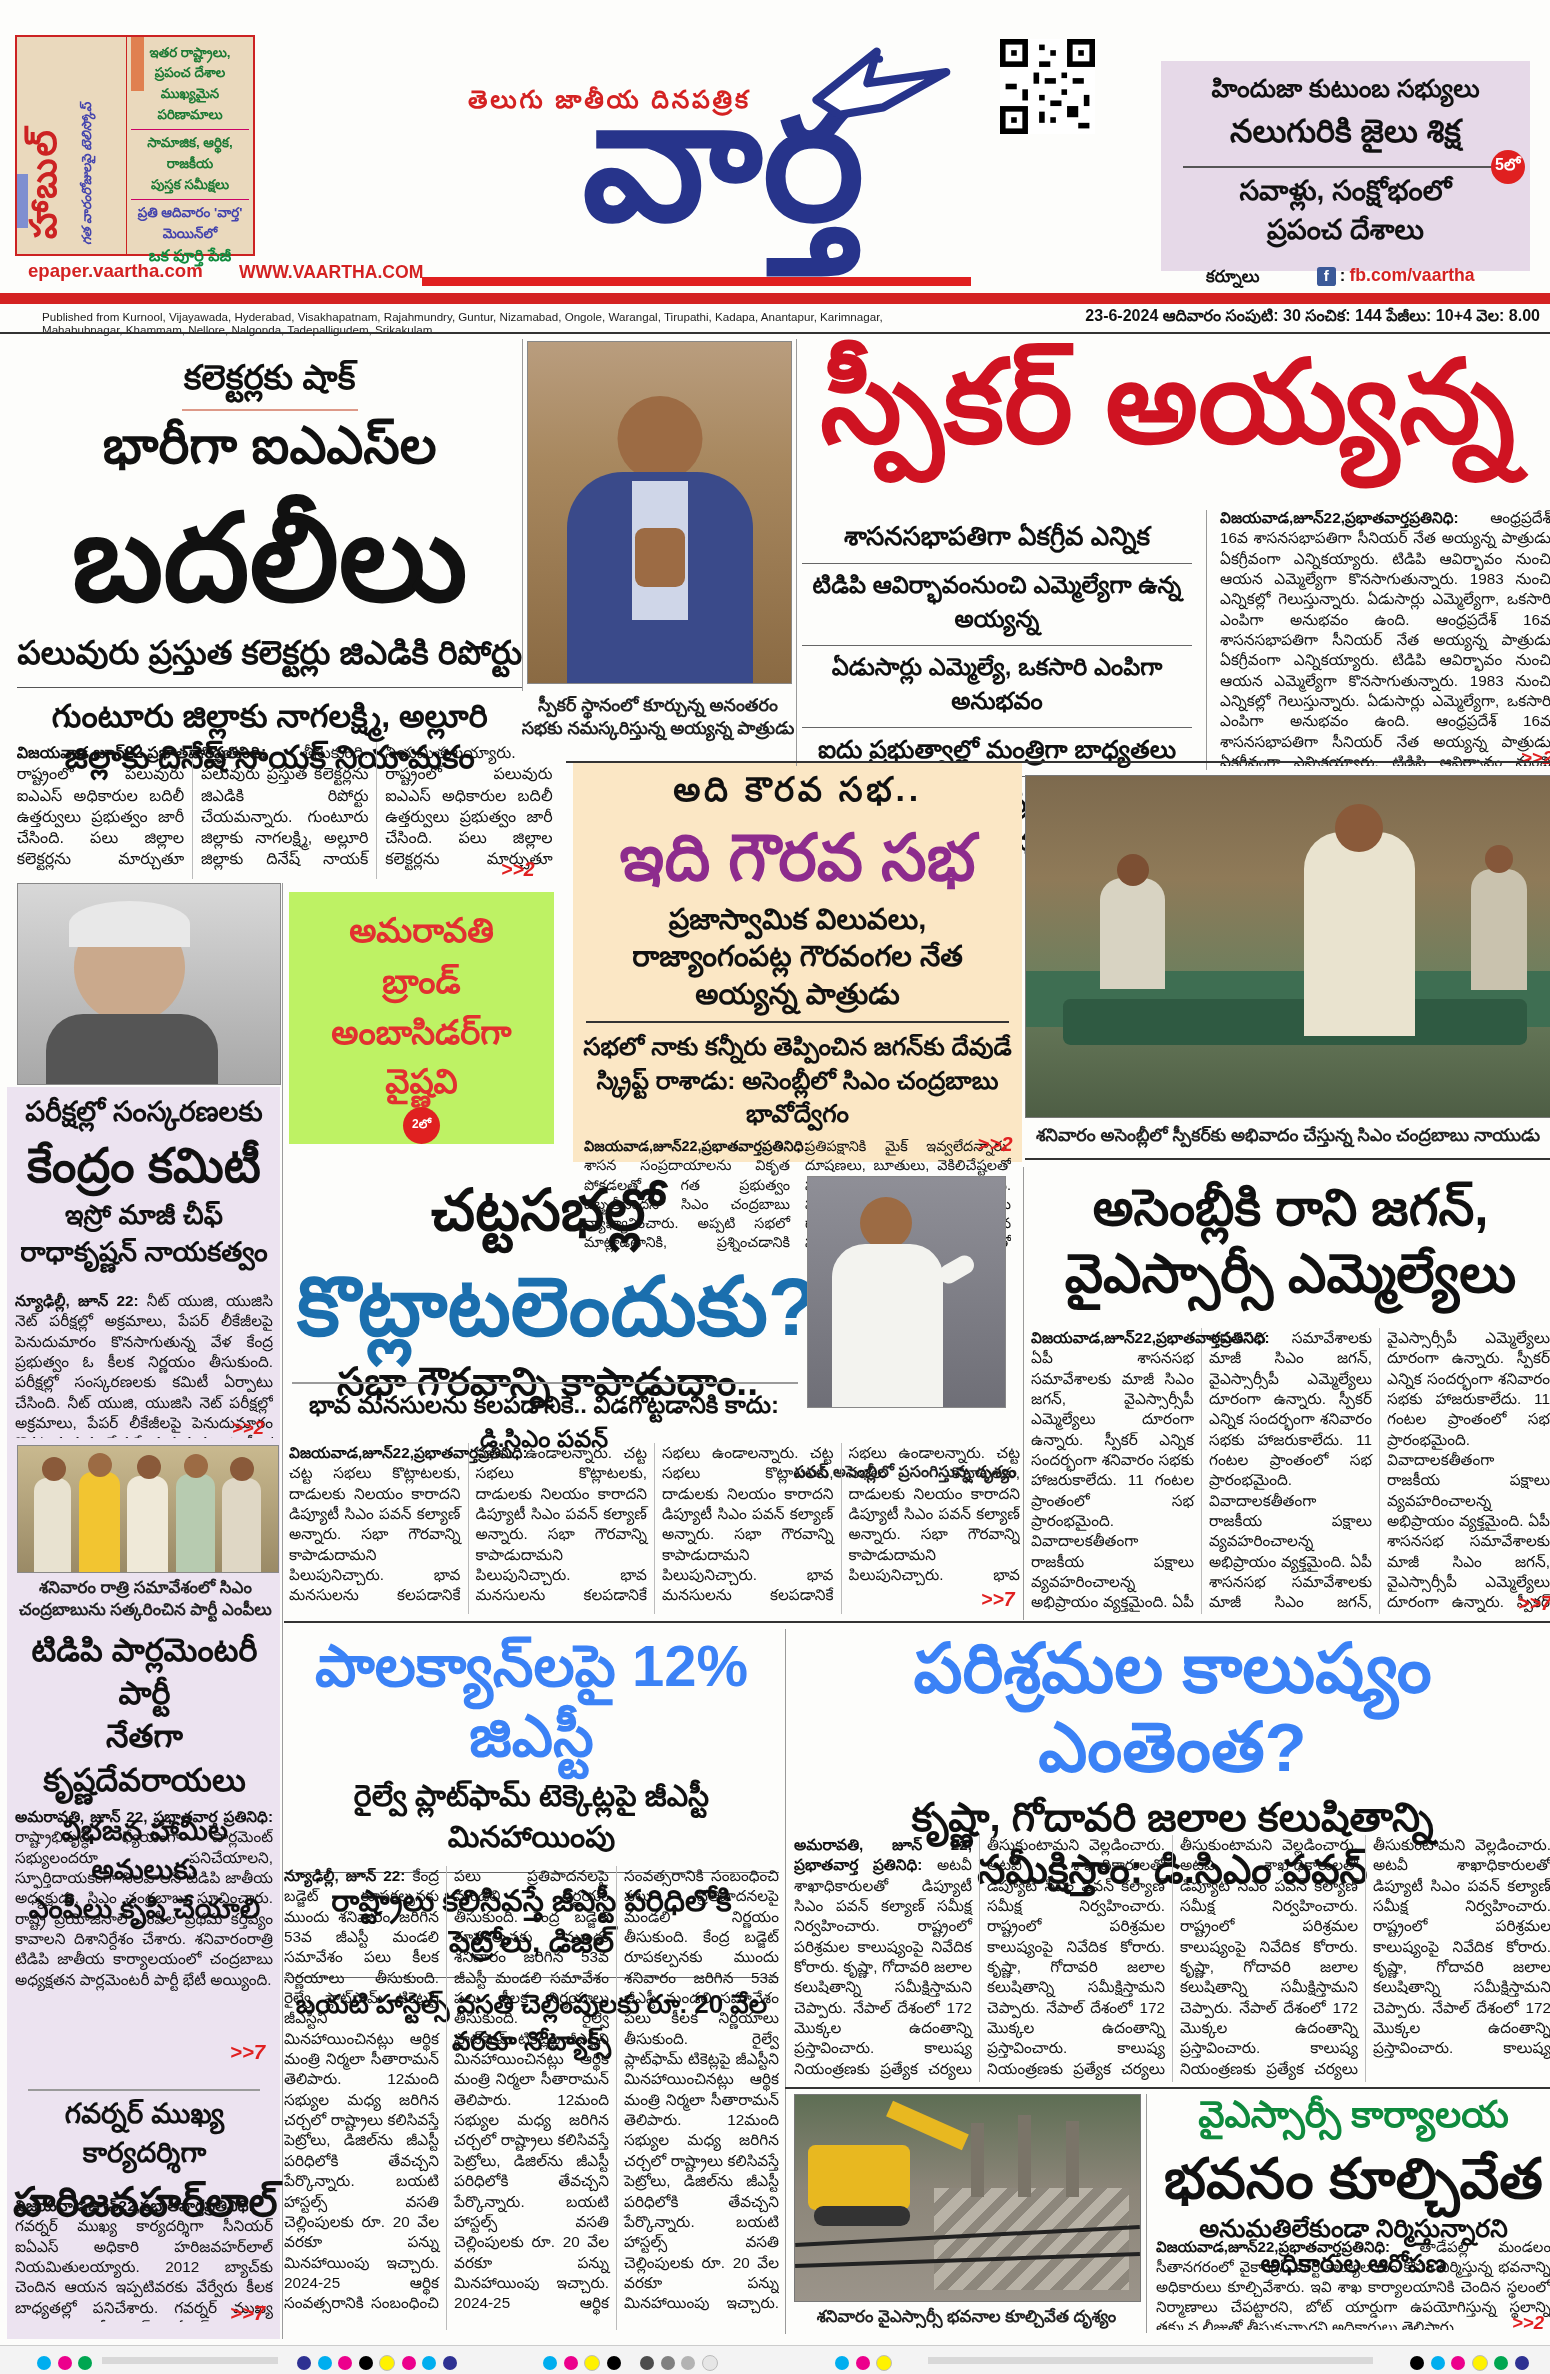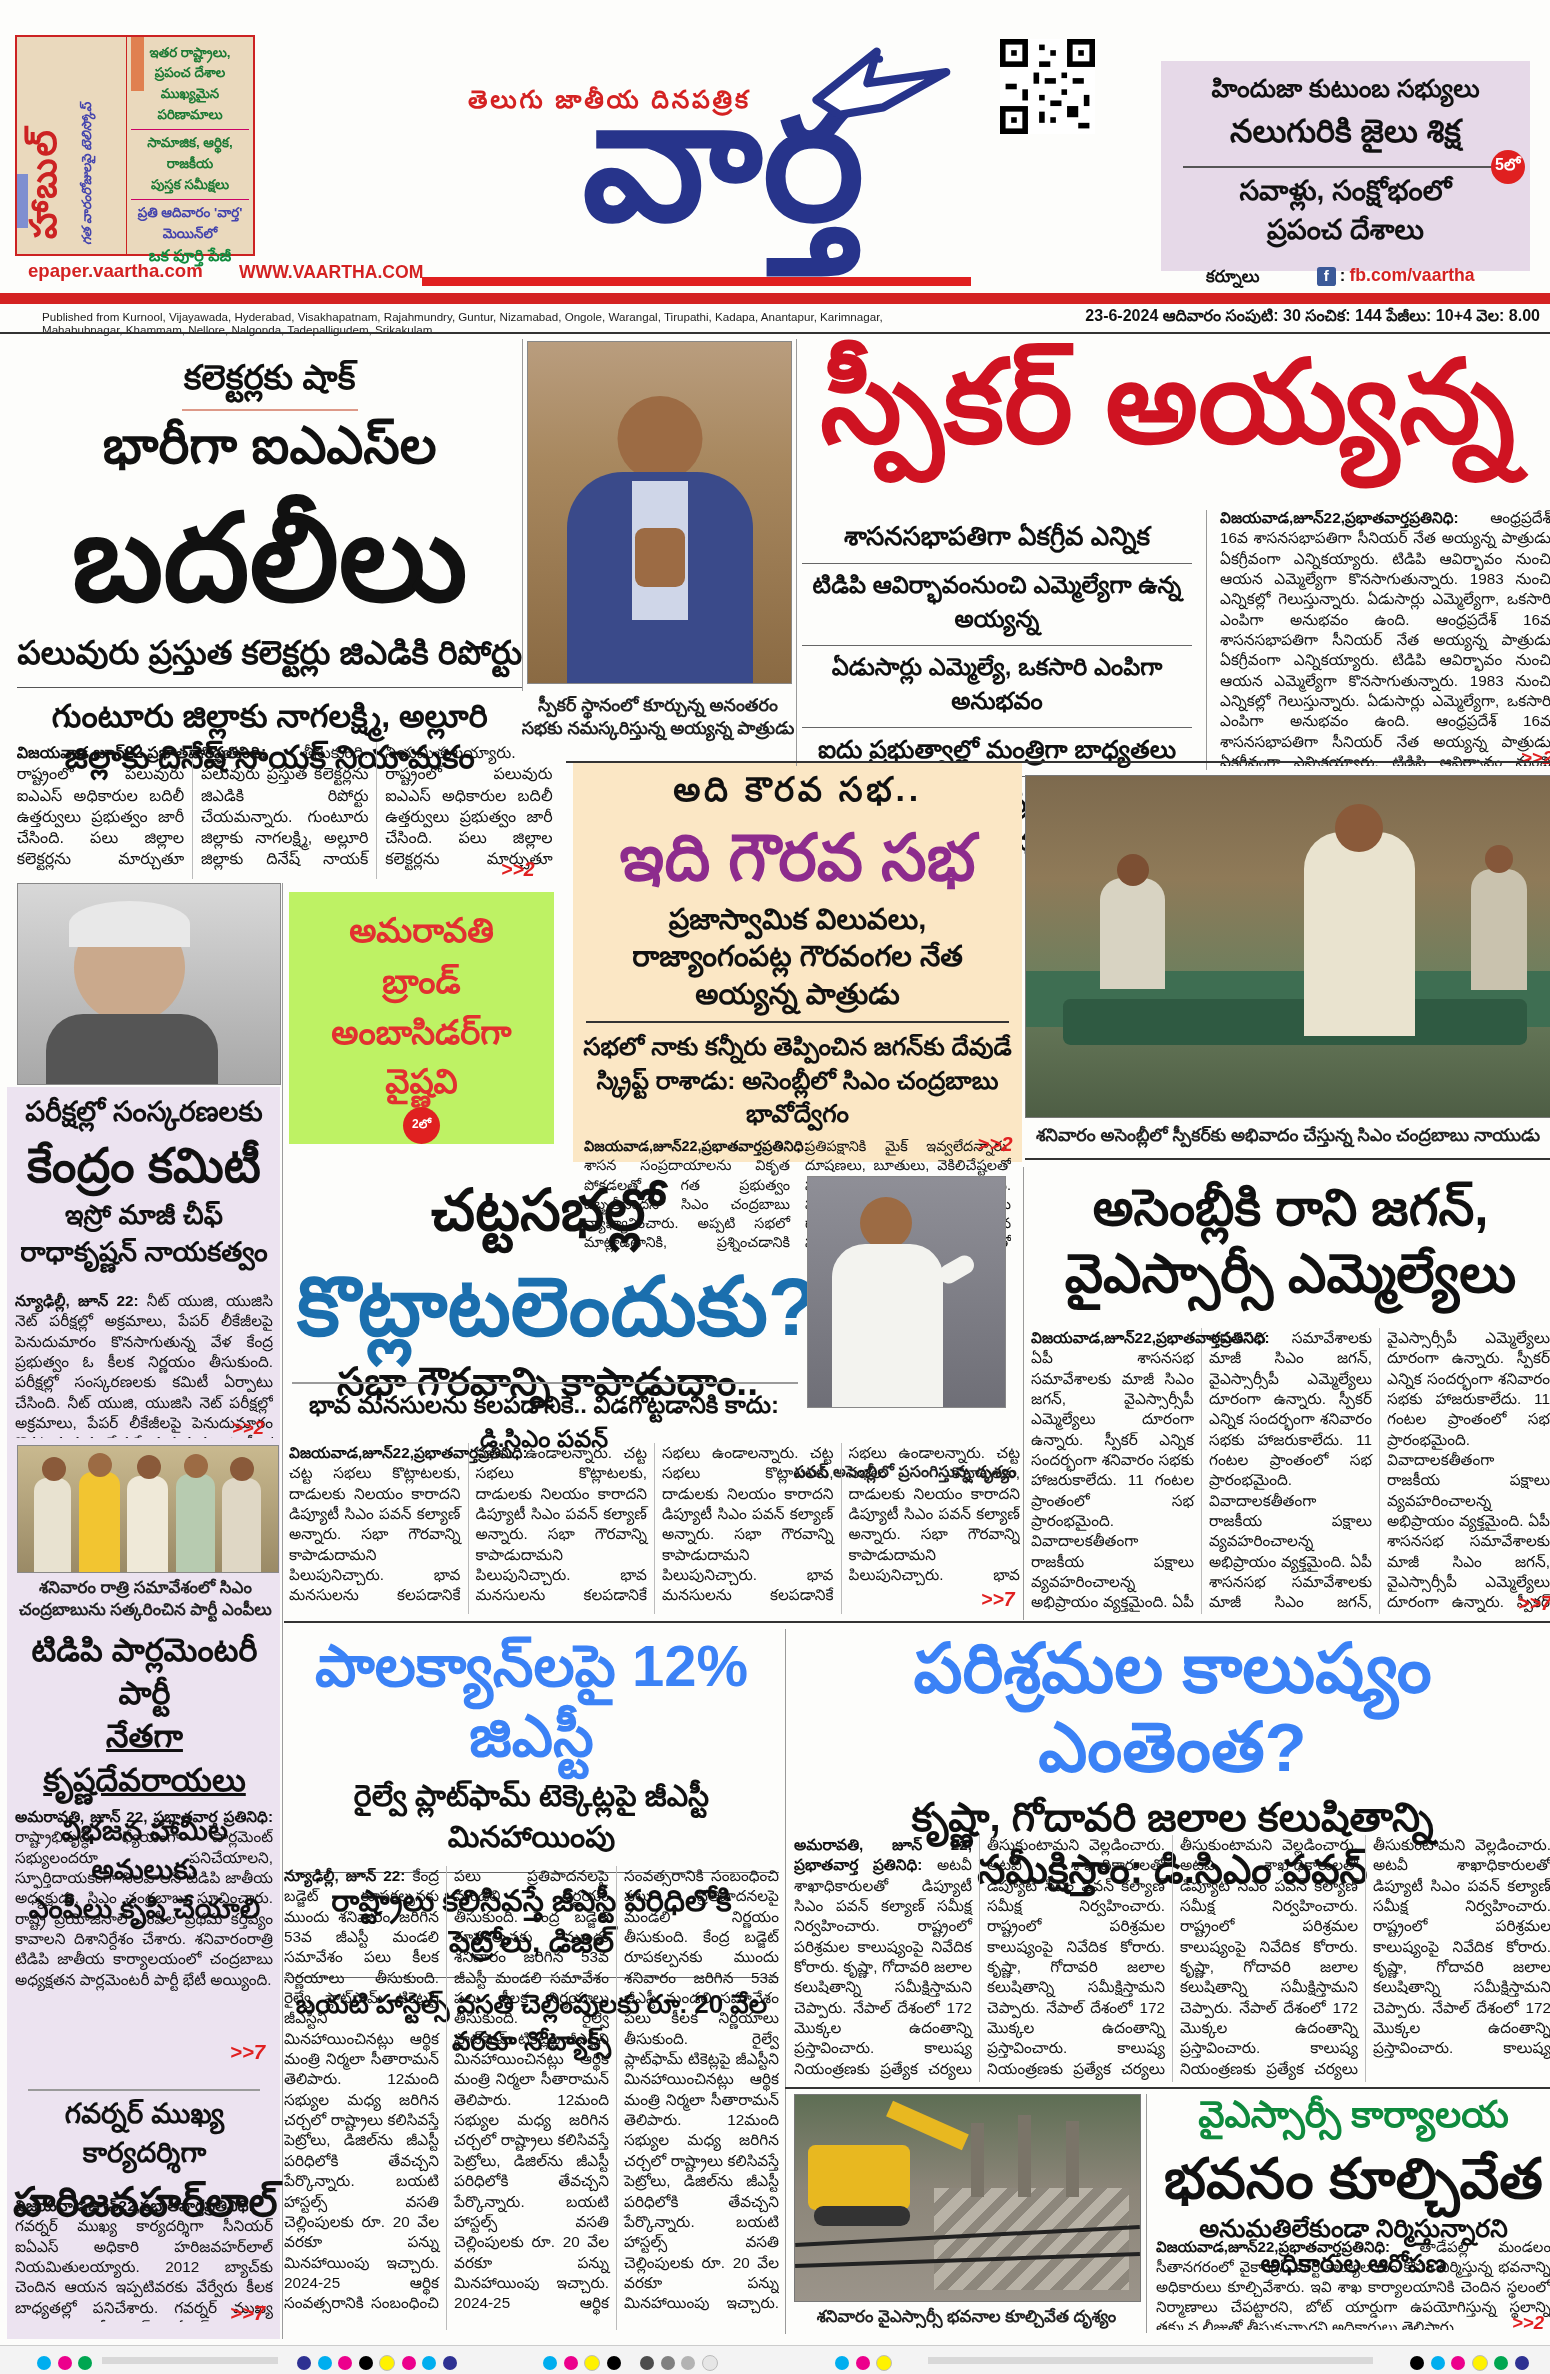--- a/index.html
+++ b/index.html
@@ -205,21 +205,21 @@
     <div style="position:absolute;left:24px;top:11px;width:24px;height:24px;border-radius:50%;background:#8a5a3a;"></div>
     <div style="position:absolute;left:70px;top:7.4px;width:24px;height:24px;border-radius:50%;background:#9c6b44;"></div>
     <div style="position:absolute;left:119px;top:9.3px;width:24px;height:24px;border-radius:50%;background:#8a5a3a;"></div>
     <div style="position:absolute;left:166px;top:8.3px;width:24px;height:24px;border-radius:50%;background:#9c6b44;"></div>
     <div style="position:absolute;left:212px;top:11px;width:24px;height:24px;border-radius:50%;background:#8a5a3a;"></div>
   </div>
   <div class="abs caption" style="left:13px;top:1577px;width:265px;font-size:16.7px;z-index:1;">శనివారం రాత్రి సమావేశంలో సిఎం చంద్రబాబును సత్కరించిన పార్టీ ఎంపీలు</div>
 
   <div class="abs c" style="left:13px;top:1629px;width:263px;z-index:1;">
     <div class="xb" style="font-size:32px;line-height:1.35;">టిడిపి పార్లమెంటరీ పార్టీ</div>
-    <div class="xb" style="font-size:32px;line-height:1.35;text-decoration:underline;">నేతగా కృష్ణదేవరాయలు</div>
+    <div class="xb" style="font-size:32px;line-height:1.35;">నేతగా కృష్ణదేవరాయలు</div>
     <div class="b" style="font-size:28px;line-height:1.4;margin-top:9.3px;">విభజన హామీల అమలుకు</div>
     <div class="b" style="font-size:28px;line-height:1.4;">ఎంపీలు కృషి చేయాలి</div>
   </div>
   <div class="abs body-txt" style="left:15px;top:1807px;width:258px;height:275px;z-index:1;font-size:15.3px;">
     <span class="byline">అమరావతి, జూన్ 22, ప్రభాతవార్త ప్రతినిధి:</span>
     <span>రాష్ట్రాభివృద్ధే ధ్యేయంగా పార్లమెంట్ సభ్యులందరూ పనిచేయాలని, స్ఫూర్తిదాయకంగా నిలవాలని టిడిపి జాతీయ అధ్యక్షుడు, సిఎం చంద్రబాబు సూచించారు. రాష్ట్ర ప్రయోజనాలే ఎంపీల ప్రథమ కర్తవ్యం కావాలని దిశానిర్దేశం చేశారు. శనివారంరాత్రి టిడిపి జాతీయ కార్యాలయంలో చంద్రబాబు అధ్యక్షతన పార్లమెంటరీ పార్టీ భేటీ అయ్యింది.</span>
   </div>
   <div class="abs jump" style="left:230px;top:2041px;font-size:20.4px;z-index:1;">&gt;&gt;7</div>
 
   <div class="hairline" style="left:28px;top:2089px;width:232px;height:1.9px;z-index:1;"></div>

